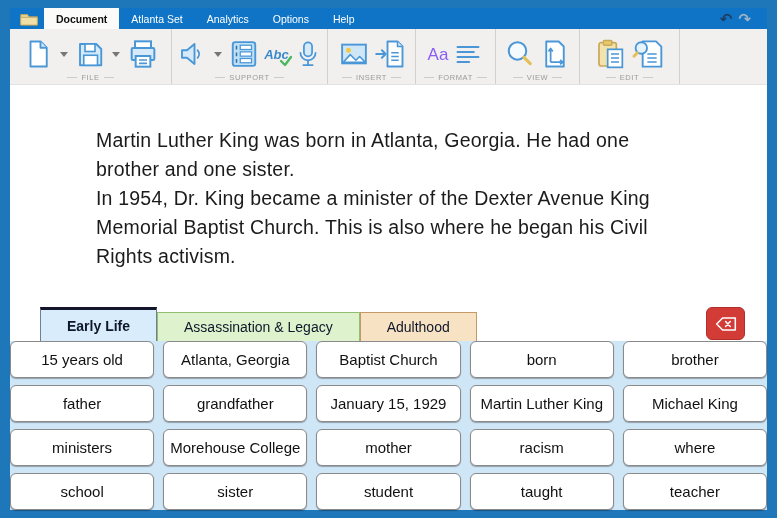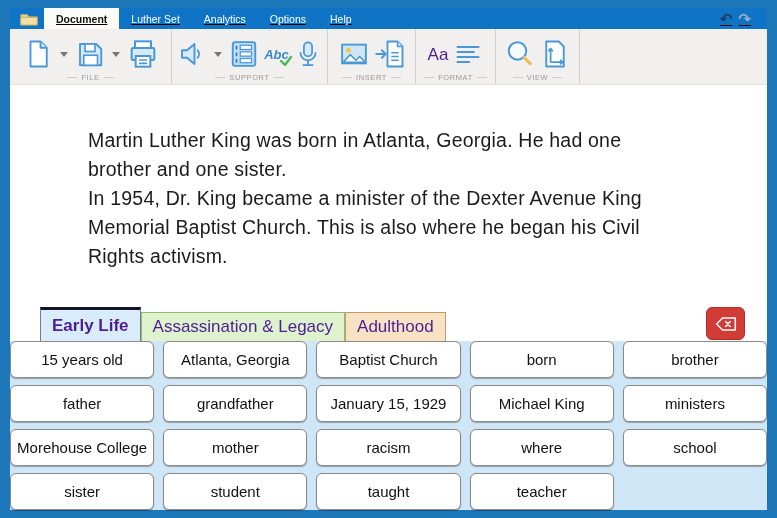--- a/index.html
+++ b/index.html
@@ -3,21 +3,21 @@
 <meta charset="utf-8">
 <style>
   * { margin:0; padding:0; box-sizing:border-box; }
   html,body { width:777px; height:518px; }
   body { font-family:"Liberation Sans","DejaVu Sans",sans-serif; overflow:hidden; }
 
   .frame { width:777px; height:518px; background:#1e77b9; padding:8px 10px; }
   .window { width:757px; height:502px; display:flex; flex-direction:column; background:#fff; }
 
   
-  .menubar { height:21px; background:#0f74c6; display:flex; align-items:stretch; flex-shrink:0;text-decoration:underline; }
+  .menubar { height:21px; background:#0f74c6; display:flex; align-items:stretch; flex-shrink:0; }
   .folder-wrap { display:flex; align-items:center; padding:0 6px 0 10px; }
   .menu-item { font-size:10.5px; color:#fff; display:flex; align-items:center; padding:0 12px; cursor:default; }
   .menu-item.active { background:#fbfbfa; color:#111; font-weight:bold; }
   .menubar-spacer { flex:1; }
   .undo-redo { display:flex; align-items:center; gap:6px; padding-right:16px; }
   .ur-btn { font-size:15px; line-height:1; font-weight:bold; }
   .undo { color:#1d3a5f; }
   .redo { color:#9db3c6; }
 
   
@@ -26,55 +26,55 @@
   .tgroup:first-child { border-left:none; }
   .ticons { display:flex; align-items:center; justify-content:center; gap:5px; flex:1; }
   .tlabel { font-size:7.5px; color:#9a9a95; letter-spacing:.6px; display:flex; align-items:center; justify-content:center; }
   .tlabel::before,.tlabel::after { content:""; width:10px; height:1px; background:#cccbc6; margin:0 4px; }
   .g-file{width:162px;} .g-support{width:156px;} .g-insert{width:88px;} .g-format{width:80px;} .g-view{width:84px;} .g-edit{width:100px;}
   .tool-spacer{flex:1; background:#f1f0ee;}
   .caret { width:0; height:0; border-left:4px solid transparent; border-right:4px solid transparent; border-top:5px solid #777; margin:0 2px; }
   .tbtn { display:flex; align-items:center; }
 
   
-  .doc { flex:1; background:#fff; padding:41px 60px 0 78px; overflow:hidden; }
+  .doc { flex:1; background:#fff; padding:41px 60px 0 78px; overflow:hidden;margin-left:8px; }
   .doc p { font-size:19.5px; line-height:29px; color:#1b1b1b; white-space:pre-line; letter-spacing:.2px; }
 
   
   .tabrow { height:34px; background:#fff; display:flex; align-items:flex-end; padding-left:30px; position:relative; flex-shrink:0; }
-  .gtab { display:flex; align-items:center; font-size:17px; color:#4c1d95; padding:0 11px; height:29px; cursor:default; }
+  .gtab { display:flex; align-items:center; font-size:14px; color:#0f172a; padding:0 26px; height:29px; cursor:default; }
   .gtab.active { height:34px; font-weight:bold; border-top:3px solid #14142c; }
   .tab-0 { background:#d9ecfb; border-left:1px solid #72808e; border-right:1px solid #72808e; }
   .tab-1 { background:#f8e2c4; border:1px solid #c59a68; border-bottom:none; }
   .tab-2 { background:#def2cd; border:1px solid #93bd71; border-bottom:none; }
   .del-btn { position:absolute; right:22px; top:0; width:39px; height:33px; background:#d23b36; border:1px solid #b02f2b; border-radius:6px; display:flex; align-items:center; justify-content:center; cursor:pointer; }
 
   
   .grid { height:169px; background:#cfe6f7; display:grid; grid-template-columns:repeat(5,1fr); gap:7px 9px; flex-shrink:0; }
   .cell { background:#fff; border:1px solid #8a8a8a; border-radius:6px; box-shadow:0 1px 1px rgba(0,0,0,.3); display:flex; align-items:center; justify-content:center; font-size:15px; color:#111; cursor:pointer; white-space:nowrap; overflow:hidden; }
 
   svg { display:block; }
   .abc-txt { font-size:13px; font-weight:bold; color:#3b89cd; font-style:italic; line-height:1; }
-  .aa-txt { font-size:17px; color:#4c1d95; line-height:1; }
+  .aa-txt { font-size:17px; color:#8b5cf6; line-height:1; }
 </style>
 </head>
 <body>
 
 <div class="frame">
   <div class="window">
 
     <div class="menubar">
       <div class="folder-wrap">
         <svg width="18" height="14" viewBox="0 0 24 18">
           <path d="M1 3h9l2 3h11v11H1z" fill="#e7cf8a" stroke="#c5a55c" stroke-width="1"></path>
           <path d="M1 7h22v10H1z" fill="#f0dfa6" stroke="#c5a55c" stroke-width="1"></path>
         </svg>
       </div>
       <div class="menu-item active">Document</div>
-      <div class="menu-item">Luther Set</div>
+      <div class="menu-item">Atlanta Set</div>
       <div class="menu-item">Analytics</div>
       <div class="menu-item">Options</div>
       <div class="menu-item">Help</div>
       <div class="menubar-spacer"></div>
       <div class="undo-redo">
         <span class="ur-btn undo">↶</span>
         <span class="ur-btn redo">↷</span>
       </div>
     </div>
 
@@ -189,20 +189,41 @@
             <svg width="30" height="32" viewBox="0 0 24 24">
                 <path d="M5 2h10l4 4v16H5z" fill="#fff" stroke="#4a97d8" stroke-width="1.5" stroke-linejoin="round"></path>
                 <path d="M8.5 18.5V8M8.5 18.5H18" stroke="#4a97d8" stroke-width="1.4"></path>
                 <path d="M6.8 10l1.7-2.5L10.2 10M16 16.8l2.5 1.7L16 20.2" fill="none" stroke="#4a97d8" stroke-width="1.4" stroke-linejoin="round"></path>
               </svg>
           </span>
         </div>
         <div class="tlabel">VIEW</div>
       </div>
 
+      <div class="tgroup g-edit">
+        <div class="ticons">
+          <span class="tbtn">
+            <svg width="32" height="32" viewBox="0 0 24 24">
+                <rect x="3" y="3.5" width="13" height="17.5" rx="1.5" fill="#f4e2ac" stroke="#c9a95c" stroke-width="1.3"></rect>
+                <rect x="6.3" y="1.8" width="6.4" height="3.6" rx="0.8" fill="#e8c96a" stroke="#c9a95c" stroke-width="1.1"></rect>
+                <rect x="9.5" y="8.5" width="11" height="13.5" fill="#fff" stroke="#4a97d8" stroke-width="1.3"></rect>
+                <path d="M12 12h6M12 15h6M12 18h6" stroke="#4a97d8" stroke-width="1"></path>
+              </svg>
+          </span>
+          <span class="tbtn">
+            <svg width="32" height="32" viewBox="0 0 24 24">
+                <path d="M8 2.5h10l4 4v15H8z" fill="#fff" stroke="#4a97d8" stroke-width="1.4" stroke-linejoin="round"></path>
+                <path d="M11.5 12h7M11.5 15h7M11.5 18h7" stroke="#4a97d8" stroke-width="1.1"></path>
+                <circle cx="7" cy="7.5" r="4.3" fill="#e6f2fc" stroke="#4a97d8" stroke-width="1.4"></circle>
+                <path d="M4 11l-2.5 2.7" stroke="#e3c05c" stroke-width="2.2" stroke-linecap="round"></path>
+              </svg>
+          </span>
+        </div>
+        <div class="tlabel">EDIT</div>
+      </div>
 
       <div class="tool-spacer"></div>
     </div>
 
     <div class="doc">
       <p>Martin Luther King was born in Atlanta, Georgia. He had one
 brother and one sister.</p>
       <p>In 1954, Dr. King became a minister of the Dexter Avenue King
 Memorial Baptist Church. This is also where he began his Civil
 Rights activism.</p>
@@ -222,20 +243,21 @@
 
     <div class="grid">
       <div class="cell">15 years old</div>
       <div class="cell">Atlanta, Georgia</div>
       <div class="cell">Baptist Church</div>
       <div class="cell">born</div>
       <div class="cell">brother</div>
       <div class="cell">father</div>
       <div class="cell">grandfather</div>
       <div class="cell">January 15, 1929</div>
+      <div class="cell">Martin Luther King</div>
       <div class="cell">Michael King</div>
       <div class="cell">ministers</div>
       <div class="cell">Morehouse College</div>
       <div class="cell">mother</div>
       <div class="cell">racism</div>
       <div class="cell">where</div>
       <div class="cell">school</div>
       <div class="cell">sister</div>
       <div class="cell">student</div>
       <div class="cell">taught</div>

